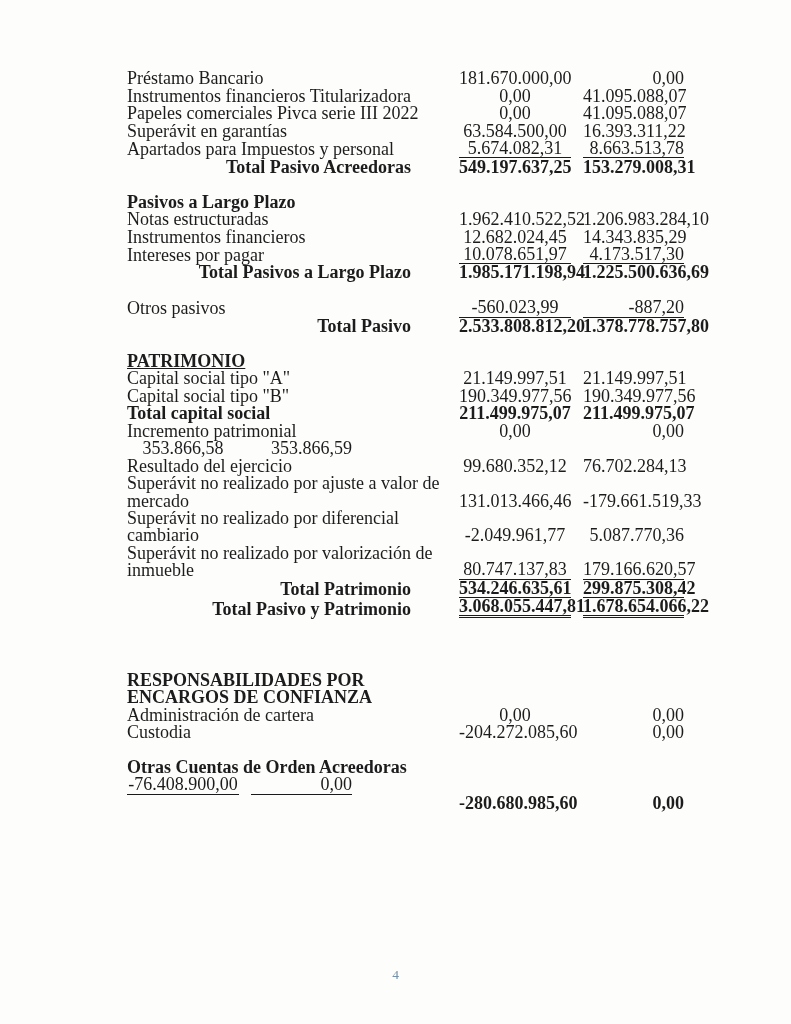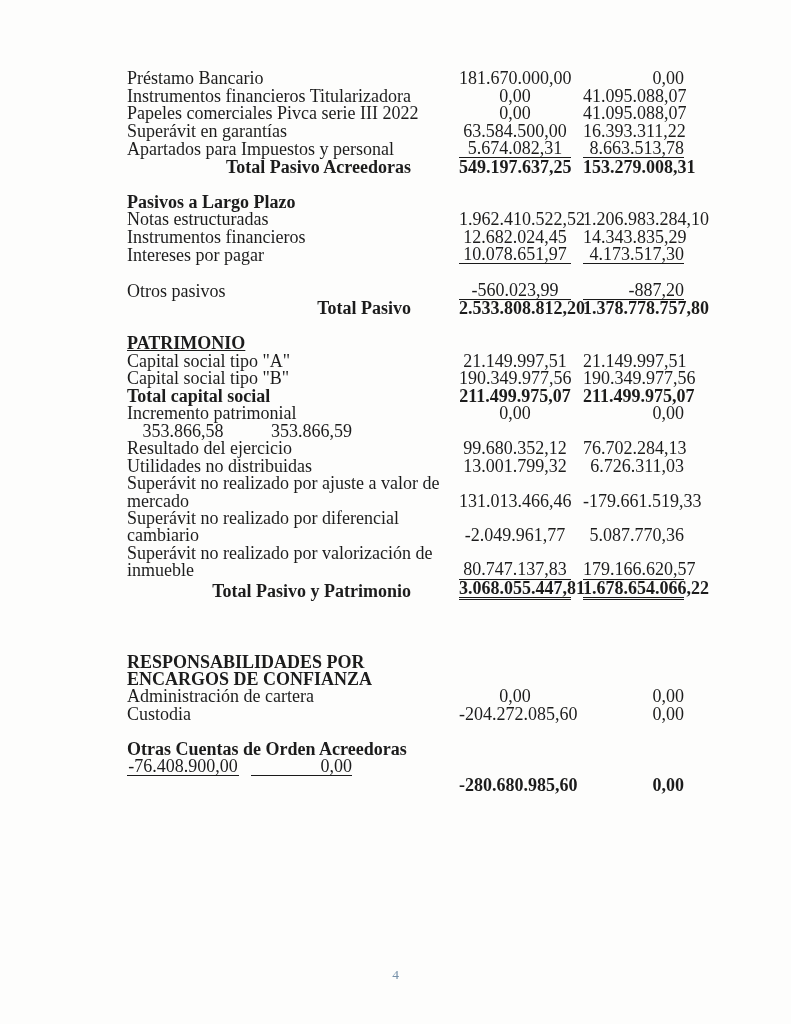--- a/index.html
+++ b/index.html
@@ -106,20 +106,25 @@
       <div class="row item">
         <div class="cell label">Instrumentos financieros</div>
         <div class="cell v1">12.682.024,45</div>
         <div class="cell v2">14.343.835,29</div>
       </div>
       <div class="row item rule-under">
         <div class="cell label">Intereses por pagar</div>
         <div class="cell v1">10.078.651,97</div>
         <div class="cell v2">4.173.517,30</div>
       </div>
+      <div class="row total">
+        <div class="cell label">Total Pasivos a Largo Plazo</div>
+        <div class="cell v1">1.985.171.198,94</div>
+        <div class="cell v2">1.225.500.636,69</div>
+      </div>
       <div class="spacer"></div>
       <div class="row item rule-under">
         <div class="cell label">Otros pasivos</div>
         <div class="cell v1">-560.023,99</div>
         <div class="cell v2">-887,20</div>
       </div>
       <div class="row total">
         <div class="cell label">Total Pasivo</div>
         <div class="cell v1">2.533.808.812,20</div>
         <div class="cell v2">1.378.778.757,80</div>
@@ -151,38 +156,38 @@
       <div class="row item">
         <div class="cell v1">353.866,58</div>
         <div class="cell v2">353.866,59</div>
       </div>
       <div class="row item">
         <div class="cell label">Resultado del ejercicio</div>
         <div class="cell v1">99.680.352,12</div>
         <div class="cell v2">76.702.284,13</div>
       </div>
       <div class="row item">
-        <div class="cell label">Utilidades no distribuidas</div>
-        <div class="cell v1">13.001.799,32</div>
-        <div class="cell v2">6.726.311,03</div>
-      </div>
-      <div class="row item">
         <div class="cell label">Superávit no realizado por ajuste a valor de mercado</div>
         <div class="cell v1">131.013.466,46</div>
         <div class="cell v2">-179.661.519,33</div>
       </div>
       <div class="row item">
         <div class="cell label">Superávit no realizado por diferencial cambiario</div>
         <div class="cell v1">-2.049.961,77</div>
         <div class="cell v2">5.087.770,36</div>
       </div>
       <div class="row item rule-under">
         <div class="cell label">Superávit no realizado por valorización de inmueble</div>
         <div class="cell v1">80.747.137,83</div>
         <div class="cell v2">179.166.620,57</div>
+      </div>
+      <div class="row total rule-under">
+        <div class="cell label">Total Patrimonio</div>
+        <div class="cell v1">534.246.635,61</div>
+        <div class="cell v2">299.875.308,42</div>
       </div>
       <div class="row total rule-double-under">
         <div class="cell label">Total Pasivo y Patrimonio</div>
         <div class="cell v1">3.068.055.447,81</div>
         <div class="cell v2">1.678.654.066,22</div>
       </div>
       <div class="spacer large"></div>
       <div class="row header">
         <div class="cell label wrap">RESPONSABILIDADES POR ENCARGOS DE CONFIANZA</div>
       </div>

